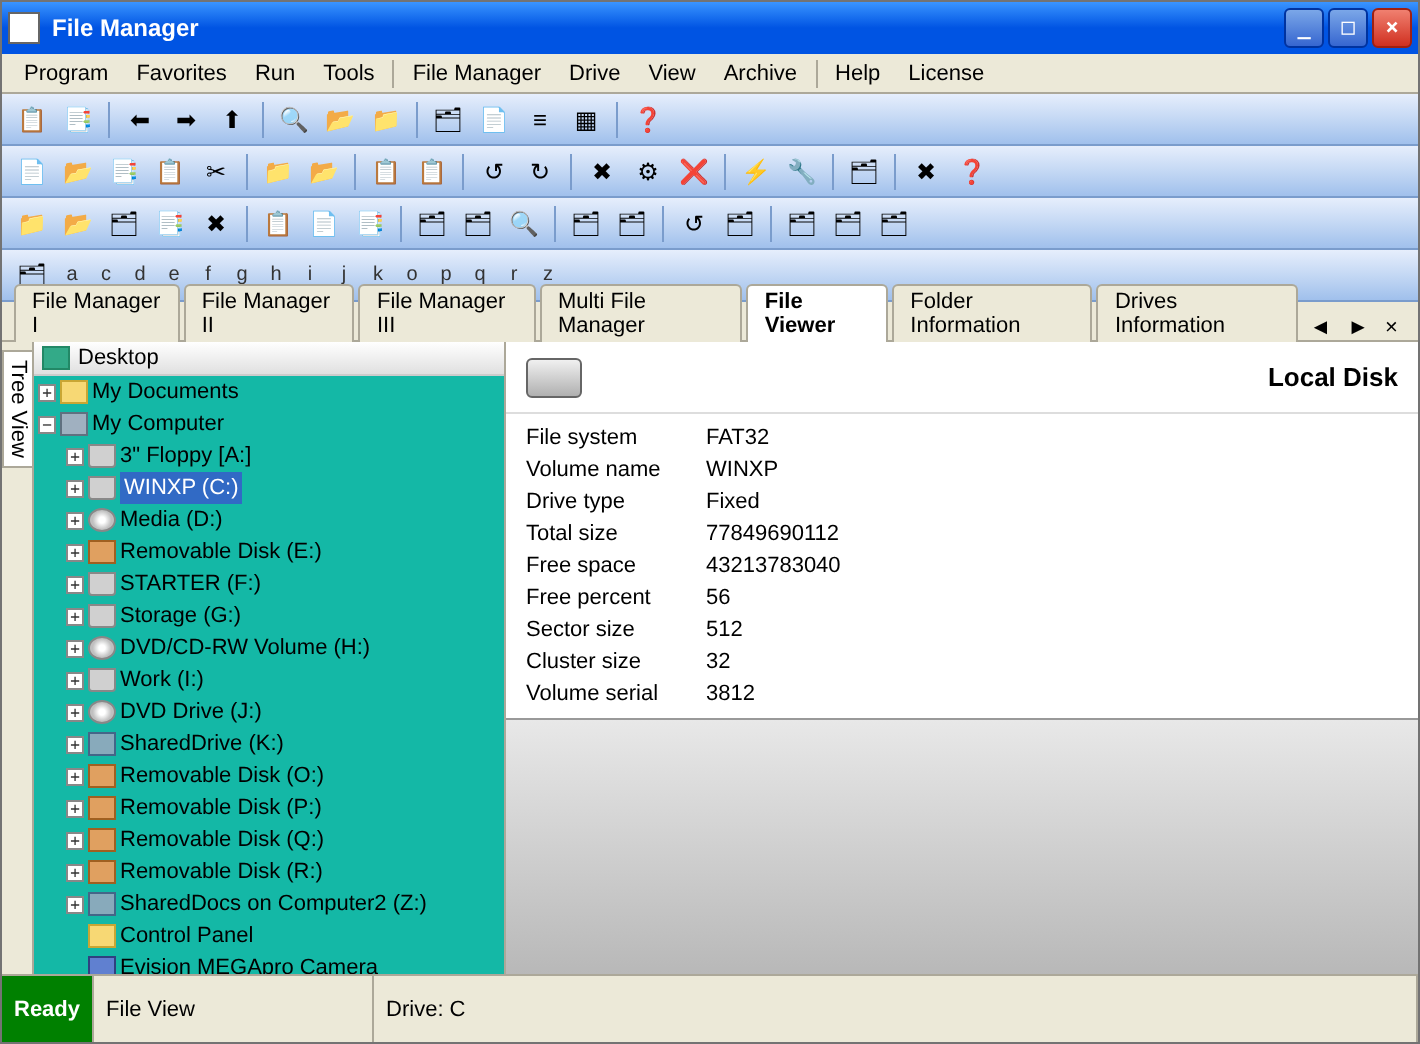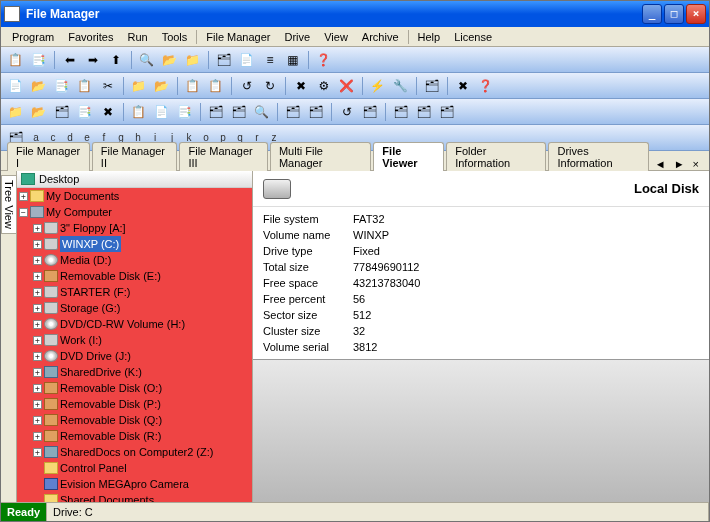--- a/index.html
+++ b/index.html
@@ -18,21 +18,21 @@
 .tbtn { width: 22px; height: 22px; display: flex; align-items: center; justify-content: center; cursor: pointer; border-radius: 2px; font-size: 12px; }
 .tsep { width: 1px; height: 18px; background: #7a9ccc; margin: 0 3px; }
 .dbtn { width: 16px; height: 20px; display:flex; align-items:center; justify-content:center; cursor:pointer; font-size:10px; color:#333; }
 .tabstrip { height: 20px; background: #ece9d8; border-bottom: 1px solid #aca899; display: flex; align-items: flex-end; padding: 0 6px; }
 .tab { padding: 2px 8px; border: 1px solid #aca899; border-bottom: none; background: #ece9d8; margin-right: 2px; border-radius: 3px 3px 0 0; cursor: pointer; position: relative; top: 1px; }
 .tab.active { background: #fff; font-weight: bold; }
 .tabctrl { margin-left: auto; padding: 0 4px; cursor: pointer; }
 .main { flex: 1; display: flex; overflow: hidden; background: #fff; }
 .sidetab { width: 16px; background: #ece9d8; border-right: 1px solid #aca899; writing-mode: vertical-rl; text-orientation: mixed; padding: 4px 1px; font-size: 10px; }
 .sidetab span { padding: 4px 1px; border: 1px solid #aca899; background: #fff; }
-.tree { width: 236px; background: #ef4444; border-right: 1px solid #aca899; overflow: auto; }
+.tree { width: 236px; background: #14b8a6; border-right: 1px solid #aca899; overflow: auto; }
 .tree-hdr { background: linear-gradient(to bottom, #fff, #e0e0e0); border-bottom: 1px solid #ccc; padding: 2px 4px; display: flex; align-items: center; gap: 4px; }
 .tree ul { list-style: none; padding-left: 14px; }
 .tree > ul { padding-left: 2px; }
 .tree li { white-space: nowrap; line-height: 16px; padding: 0; }
 .tree li .row { display: flex; align-items: center; gap: 2px; }
 .exp { width: 9px; height: 9px; border: 1px solid #888; background: #fff; font-size: 8px; line-height: 7px; text-align: center; cursor: pointer; font-family: monospace; color:#333; }
 .noexp { width: 9px; height: 9px; display: inline-block; }
 .nic { width: 14px; height: 12px; display: inline-block; flex-shrink: 0; }
 .ic-folder { background: #f7d874; border: 1px solid #c9a634; }
 .ic-drive { background: #d0d0d0; border: 1px solid #888; border-radius: 0 0 2px 2px; }
@@ -44,21 +44,21 @@
 .ic-comp { background: #a0b0c0; border: 1px solid #607080; }
 .sel { background: #316ac5; color: white; padding: 0 2px; }
 .viewer { flex: 1; display: flex; flex-direction: column; }
 .vhdr { height: 36px; background: #fff; display: flex; align-items: center; padding: 4px 10px; gap: 10px; border-bottom: 1px solid #ddd; justify-content: space-between; }
 .diskicon { width: 28px; height: 20px; background: linear-gradient(to bottom, #f0f0f0, #b0b0b0); border: 1px solid #666; border-radius: 3px; }
 .vtitle { font-weight: bold; font-size: 13px; }
 .props { background: #fff; padding: 4px 10px; }
 .prop { display: flex; line-height: 16px; }
 .prop .k { width: 90px; }
 .vfill { flex: 1; background: linear-gradient(to bottom, #e8e8e8, #b8b8b8); border-top: 1px solid #999; }
-.statusbar { height: 19px; background: #ece9d8; border-top: 1px solid #aca899; display: flex; align-items: center; }
+.statusbar { height: 34px; background: #ece9d8; border-top: 1px solid #aca899; display: flex; align-items: center; }
 .statusbar .cell { padding: 1px 6px; border-right: 1px solid #aca899; height: 100%; display: flex; align-items: center; }
 .statusbar .ready { background: #008000; color: #fff; font-weight: bold; }
 .statusbar .wide { flex: 0 0 140px; }
 </style>
 </head>
 <body>
 
 <div class="window">
   <div class="titlebar">
     <span class="icon"></span>
@@ -388,15 +388,16 @@
             <div class="k">Volume serial</div>
             <div>3812</div>
           </div>
         </div>
       <div class="vfill"></div>
     </div>
   </div>
 
   <div class="statusbar">
     <div class="cell ready">Ready</div>
+    <div class="cell wide">File View</div>
     <div class="cell" style="flex:1">Drive: C</div>
   </div>
 </div>
 
 </body></html>

